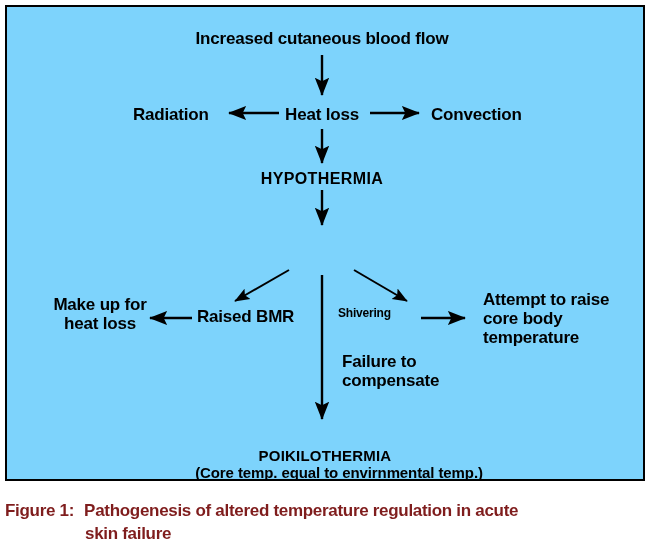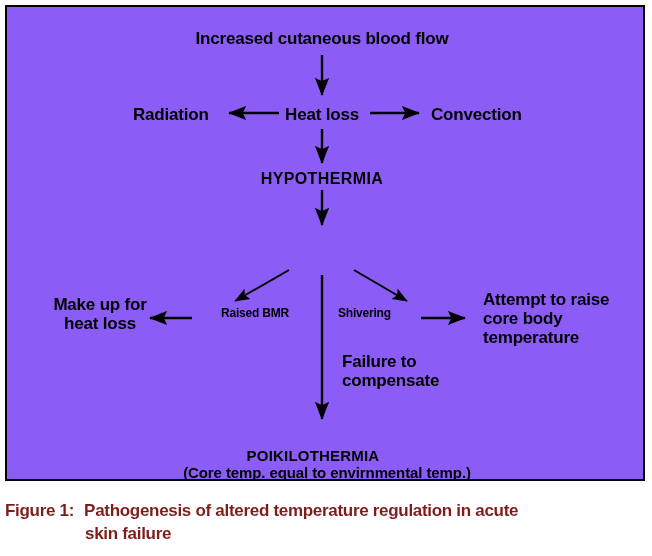--- a/index.html
+++ b/index.html
@@ -20,21 +20,21 @@
   }
   
   #diagram-frame {
     position: absolute;
     left: 5px;
     top: 5px;
     width: 640px;
     height: 476px;
     border: 2px solid #000000;
     box-sizing: border-box;
-    background: #8b5cf6;
+    background: #7dd3fc;
   }
   
   #connector-layer {
     position: absolute;
     left: 0;
     top: 0;
     width: 640px;
     height: 476px;
     pointer-events: none;
   }
@@ -50,25 +50,25 @@
   .node.center   { text-align: center; transform: translateX(-50%); }
   .node.leftal   { text-align: left; }
 
   #node-increased-flow      { left: 315px; top: 22px;  font-size: 17px; }
   #node-radiation           { left: 126px; top: 98px;  font-size: 17px; }
   #node-heat-loss           { left: 315px; top: 98px;  font-size: 17px; }
   #node-convection          { left: 424px; top: 98px;  font-size: 17px; }
   #node-hypothermia         { left: 315px; top: 163px; font-size: 16px; letter-spacing: 0.4px; }
   #node-compensatory        { left: 315px; top: 226px; font-size: 17px; }
   #node-make-up             { left: 30px;  top: 288px; font-size: 17px; text-align: center; width: 126px; }
-  #node-raised-bmr          { left: 190px; top: 300px; font-size: 12px; margin-left: 24px; }
+  #node-raised-bmr          { left: 190px; top: 300px; font-size: 17px; }
   #node-shivering           { left: 331px; top: 300px; font-size: 12px; }
   #node-attempt             { left: 476px; top: 283px; font-size: 17px; }
   #node-failure             { left: 335px; top: 345px; font-size: 17px; }
-  #node-poikilothermia      { left: 306px; top: 424px; font-size: 15px; letter-spacing: 0.2px; text-align: center; }
+  #node-poikilothermia      { left: 318px; top: 424px; font-size: 15px; letter-spacing: 0.2px; text-align: center; }
   #node-poikilothermia .sub { font-size: 15px; letter-spacing: -0.1px; margin-left: 28px; }
 
   
   #figure-caption {
     position: absolute;
     left: 5px;
     top: 500px;
     width: 642px;
     font-size: 17px;
     font-weight: bold;

